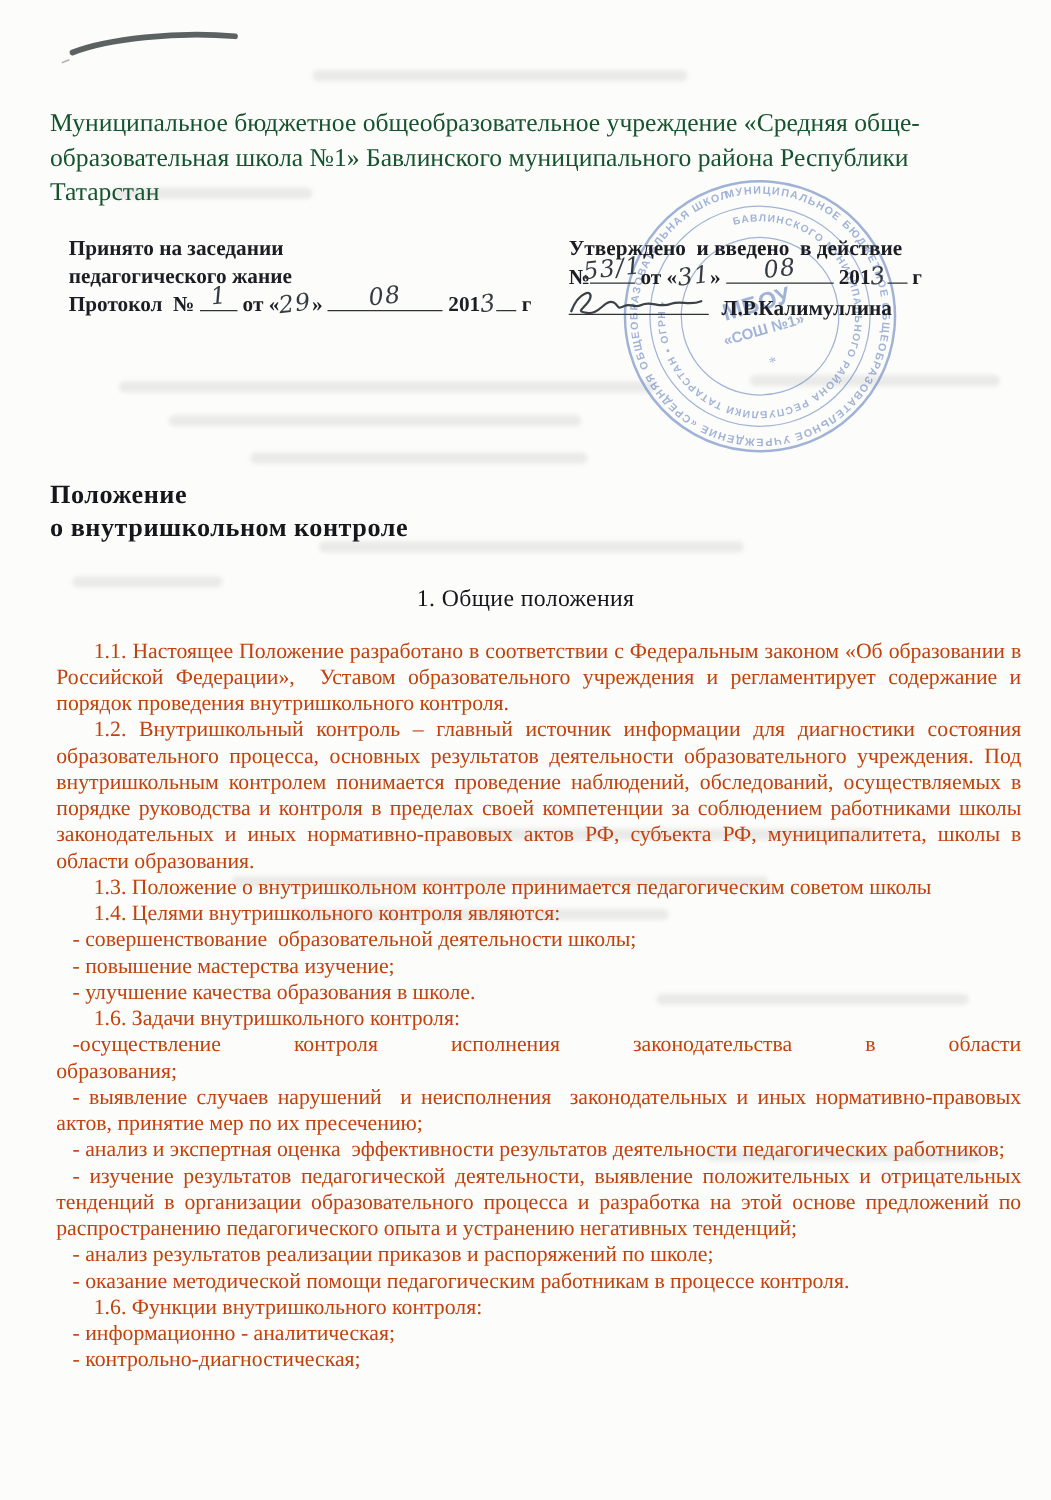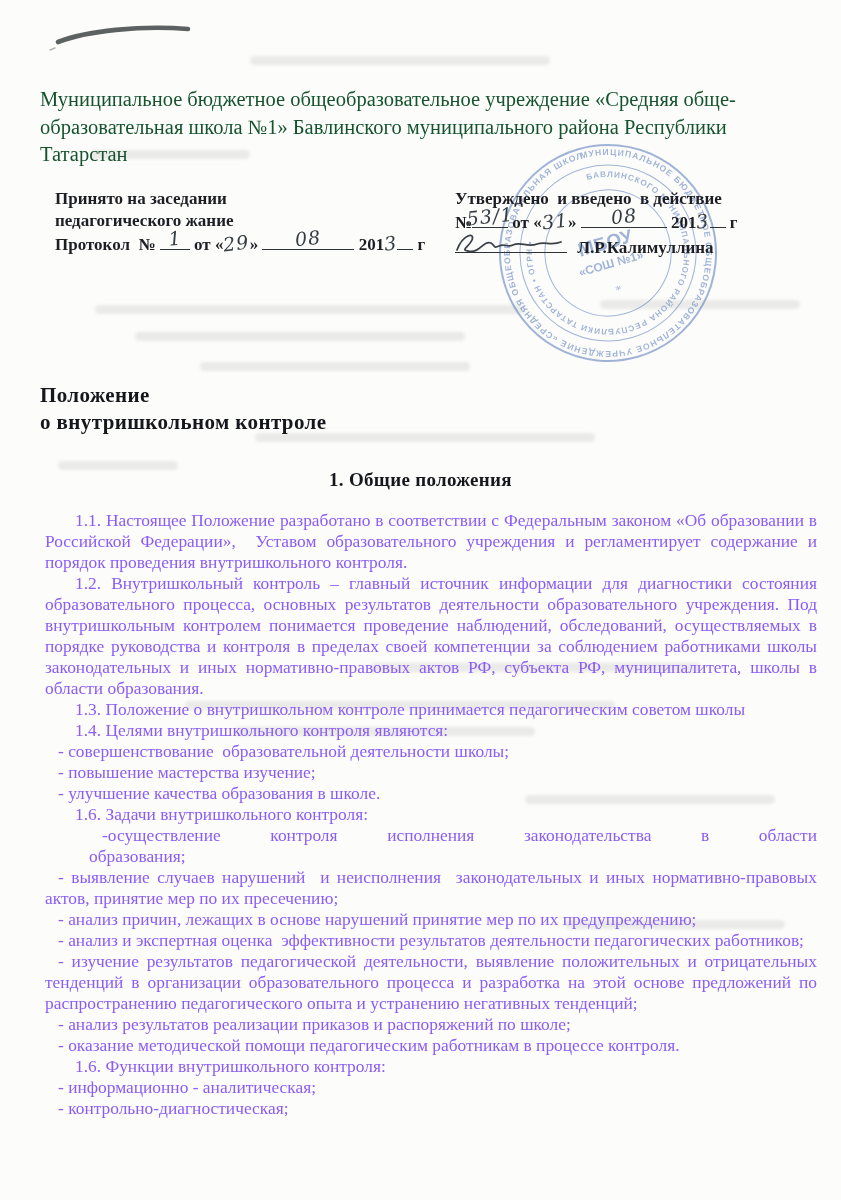--- a/index.html
+++ b/index.html
@@ -43,30 +43,30 @@
   .s-out{font-size:8.6px;letter-spacing:1.1px;}
   .s-in{font-size:8.2px;letter-spacing:1px;}
   .s-center1{fill:#4e72b8;font-family:"Liberation Sans",sans-serif;font-weight:bold;font-size:19px;}
   .s-center2{fill:#4e72b8;font-family:"Liberation Sans",sans-serif;font-weight:bold;font-size:12px;}
   .s-star{fill:#4e72b8;font-size:12px;}
 
   
   .doc-heading{position:absolute;top:382px;left:40px;width:761px;
                font-weight:bold;font-size:21px;line-height:27px;color:#16171c;letter-spacing:.4px;}
   .section-title{position:absolute;top:469px;left:40px;width:761px;text-align:center;
-                 font-weight:bold;font-size:19px;color:#16171c;letter-spacing:.3px;}
+                 font-weight:normal;font-size:19px;color:#16171c;letter-spacing:.3px;}
 
   
   .doc-body{position:absolute;top:510px;left:45px;width:772px;font-size:17.4px;
-            line-height:21px;color:#8b5cf6;}
+            line-height:21px;color:#c2410c;}
   .para{text-align:justify;hyphens:manual;}
   .para.num{text-indent:30px;}
   .para.dash{text-indent:13px;}
   .para.plain{text-indent:6px;}
-  .para.spread{text-indent:0;margin-left:44px;}
+  .para.spread{text-indent:0;}
   .spread-line{display:block;text-align:justify;text-align-last:justify;text-indent:13px;}
 </style>
 </head>
 <body>
 
 <div class="page">
 
   <svg class="pen-mark" viewBox="0 0 160 40">
     <path d="M12 26 C40 15 95 9 142 13" fill="none" stroke="#454b4b" stroke-width="4.6" stroke-linecap="round" opacity=".88"></path>
     <path d="M4 34 l5 -2" fill="none" stroke="#6a6f70" stroke-width="1.4" stroke-linecap="round" opacity=".5"></path>
@@ -155,21 +155,20 @@
       <div class="para num">1.1. Настоящее Положение разработано в соответствии с Федеральным законом «Об образова­нии в Российской Федерации», &nbsp;Уставом образовательного учреждения и регламентирует содер­жание и порядок проведения внутришкольного контроля.</div>
       <div class="para num">1.2. Внутришкольный контроль – главный источник информации для диагностики состояния образовательного процесса, основных результатов деятельности образовательного учреждения. Под внутришкольным контролем понимается проведение наблюдений, обследований, осуществ­ляемых в порядке руководства и контроля в пределах своей компетенции за соблюдением работ­никами школы законодательных и иных нормативно-правовых актов РФ, субъекта РФ, муниципа­литета, школы в области образования.</div>
       <div class="para num">1.3. Положение о внутришкольном контроле принимается педагогическим советом школы</div>
       <div class="para num">1.4. Целями внутришкольного контроля являются:</div>
       <div class="para dash">- совершенствование &nbsp;образовательной деятельности школы;</div>
       <div class="para dash">- повышение мастерства изучение;</div>
       <div class="para dash">- улучшение качества образования в школе.</div>
       <div class="para num">1.6. Задачи внутришкольного контроля:</div>
       <div class="para spread"><span class="spread-line">-осуществление контроля исполнения законодательства в области</span><span>образования;</span></div>
       <div class="para dash">- выявление случаев нарушений &nbsp;и неисполнения &nbsp;законодательных и иных нормативно-правовых актов, принятие мер по их пресечению;</div>
-      <div class="para dash">- анализ причин, лежащих в основе нарушений принятие мер по их предупреждению;</div>
       <div class="para dash">- анализ и экспертная оценка &nbsp;эффективности результатов деятельности педагогических работ­ников;</div>
       <div class="para dash">- изучение результатов педагогической деятельности, выявление положительных и отрицатель­ных тенденций в организации образовательного процесса и разработка на этой основе предложе­ний по распространению педагогического опыта и устранению негативных тенденций;</div>
       <div class="para dash">- анализ результатов реализации приказов и распоряжений по школе;</div>
       <div class="para dash">- оказание методической помощи педагогическим работникам в процессе контроля.</div>
       <div class="para num">1.6. Функции внутришкольного контроля:</div>
       <div class="para dash">- информационно - аналитическая;</div>
       <div class="para dash">- контрольно-диагностическая;</div>
     </div>
 
 </div>

